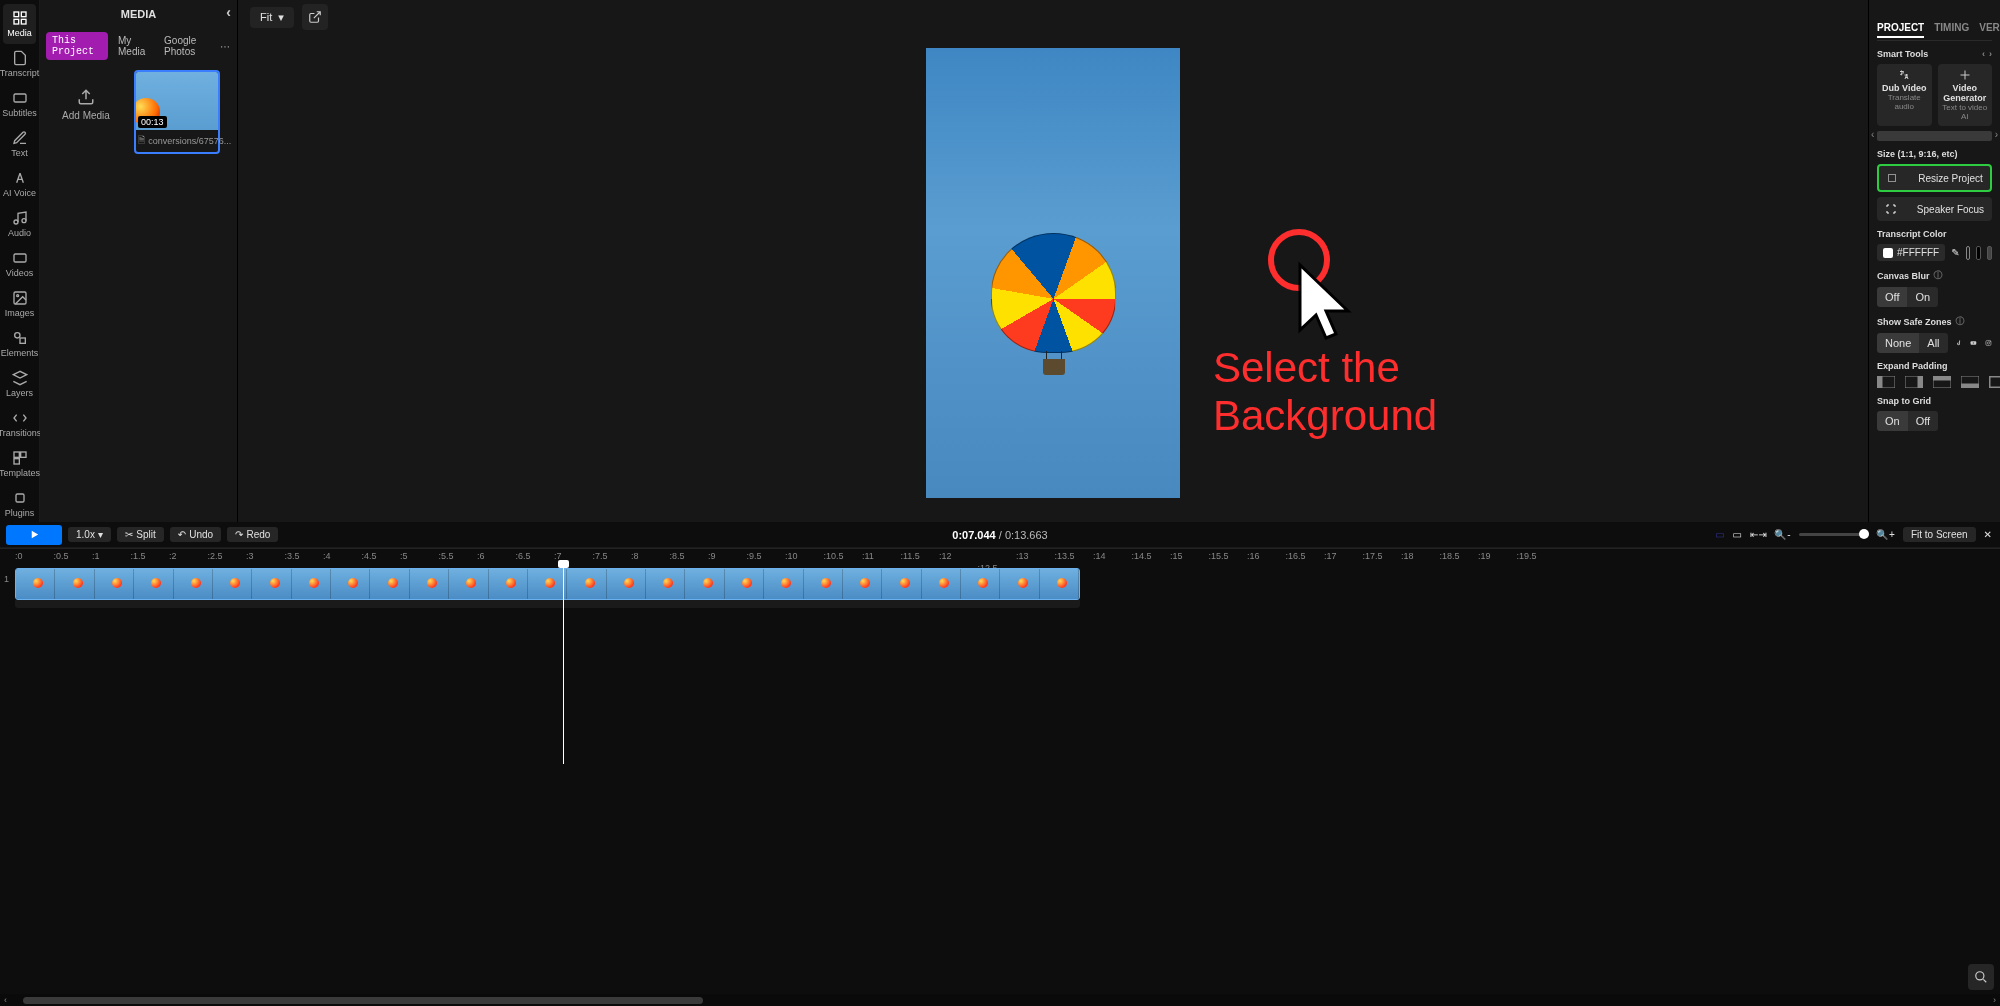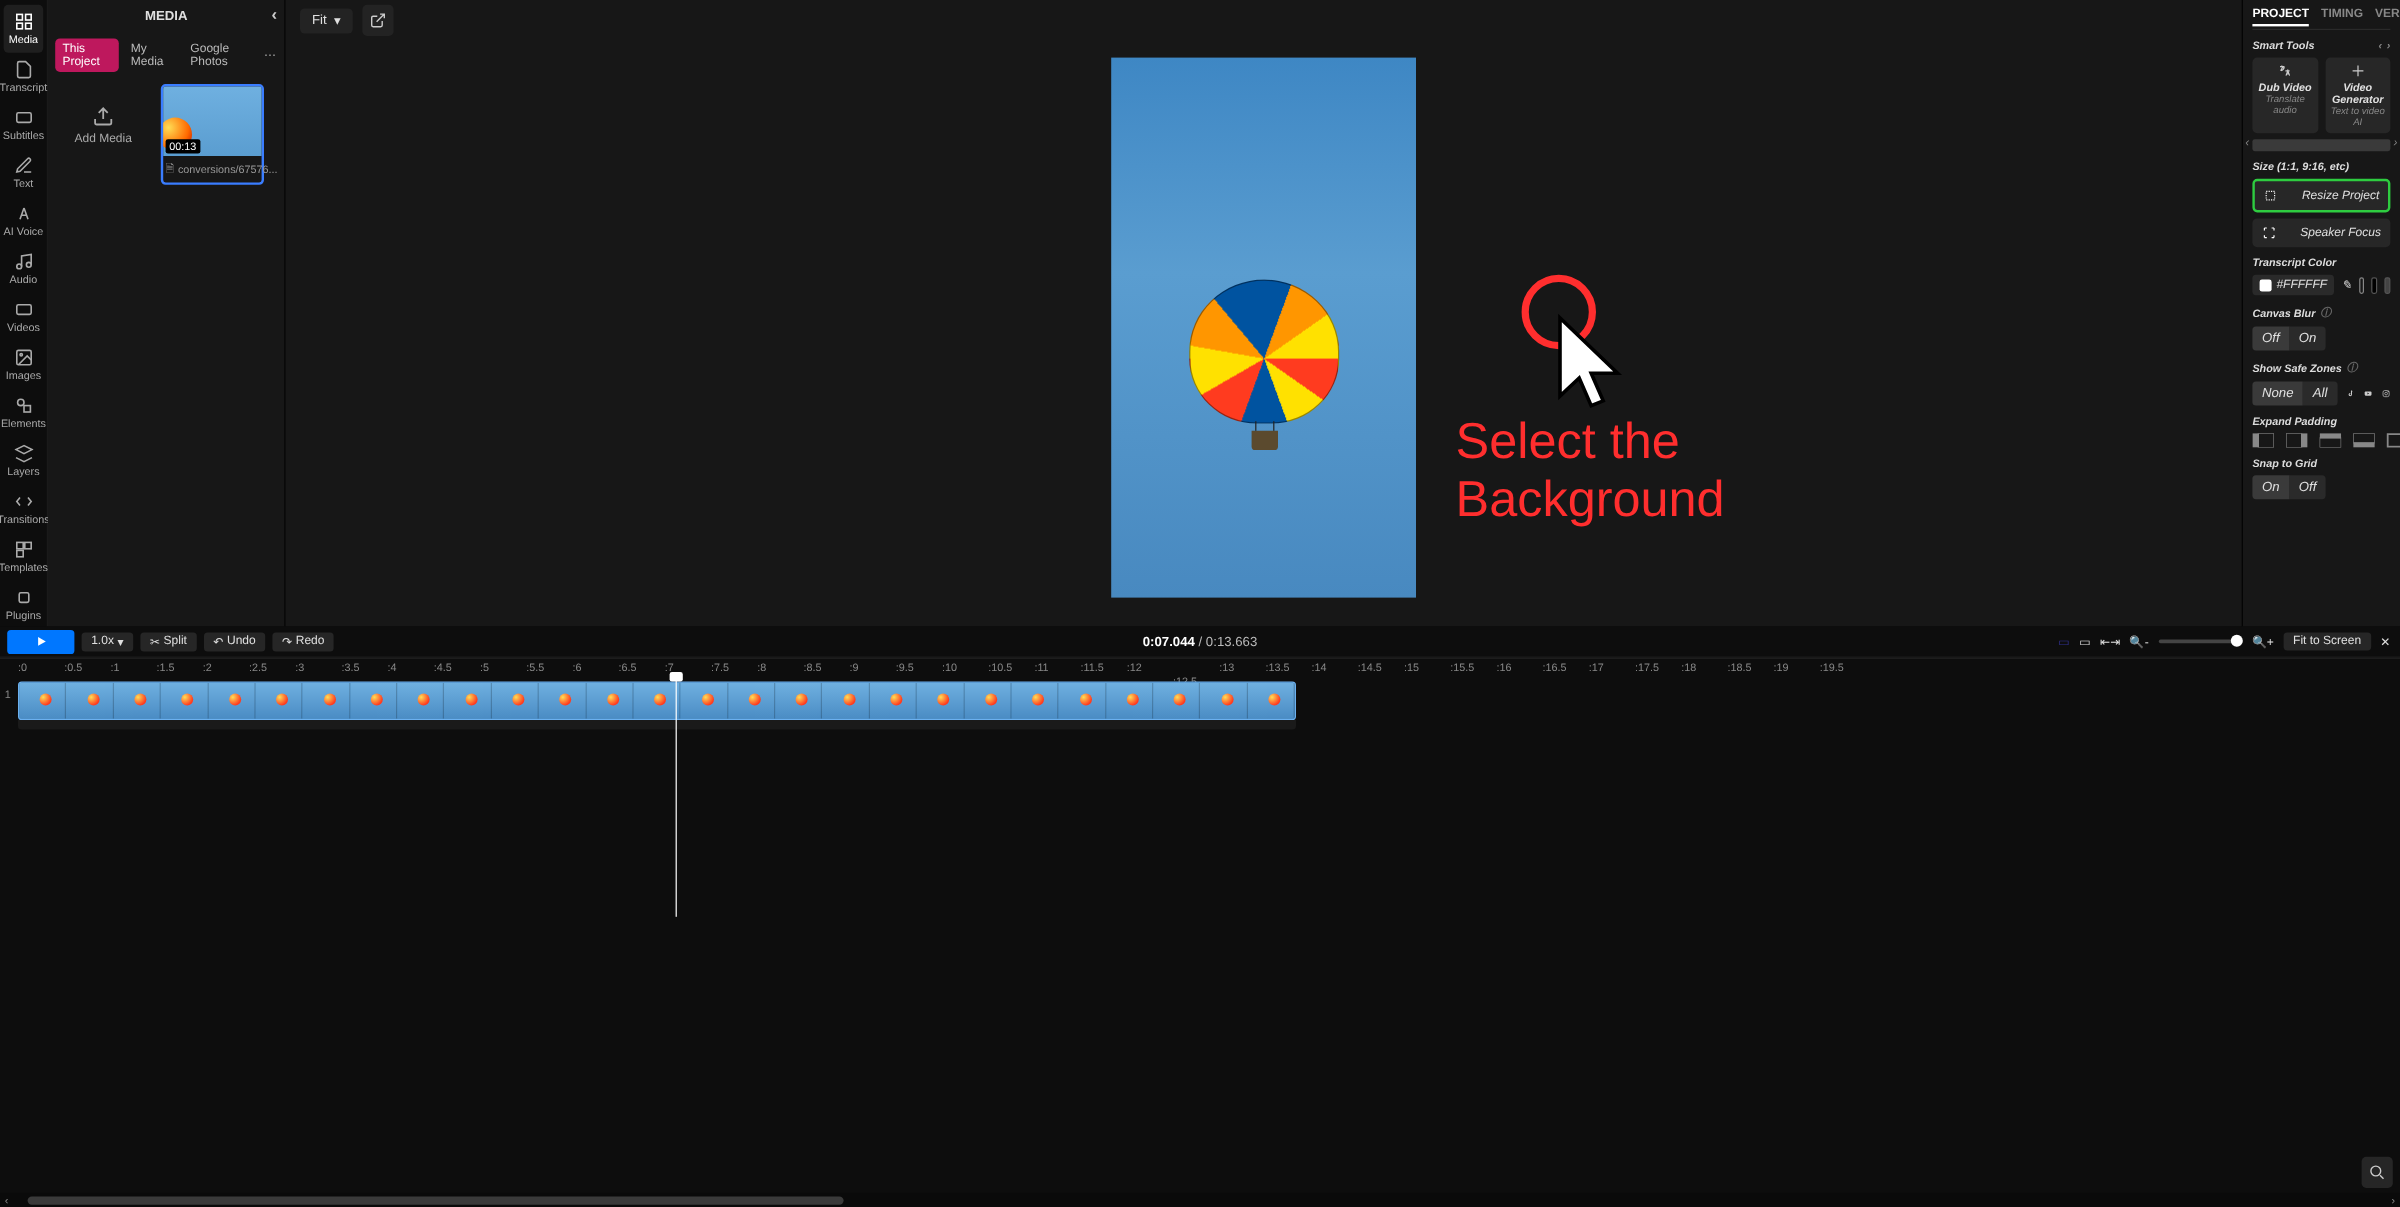--- a/index.html
+++ b/index.html
@@ -7,21 +7,21 @@
 .top-area { display: flex; height: 522px; }
 .left-rail { width: 40px; background: #0d0d0d; display: flex; flex-direction: column; border-right: 1px solid #1a1a1a; padding-top: 4px; }
 .rail-item { display: flex; flex-direction: column; align-items: center; padding: 6px 0; cursor: pointer; color: #aaa; font-size: 9px; gap: 2px; text-align:center; }
 .rail-item.active { background: #1f1f1f; color: #fff; border-radius: 4px; margin: 0 3px; }
 .rail-item svg { width: 16px; height: 16px; }
 .media-panel { width: 198px; background: #171717; display: flex; flex-direction: column; position: relative; border-right: 1px solid #000; }
 .media-header { height: 28px; display: flex; align-items: center; justify-content: center; font-size: 11px; font-weight: 600; position: relative; }
 .collapse-chev { position: absolute; right: 6px; top: 4px; color:#ccc; cursor:pointer; font-size:14px; }
 .media-tabs { display: flex; gap: 4px; padding: 4px 6px; font-size: 10px; align-items: center; }
 .media-tab { padding: 3px 6px; border-radius: 4px; cursor: pointer; color:#bbb; }
-.media-tab.active { background: #be185d; color:#fff; }
+.media-tab.active { background: #a21caf; color:#fff;font-family:Liberation Mono, monospace; }
 .media-tabs-more { margin-left: auto; color:#aaa; cursor:pointer; letter-spacing:1px; }
 .media-grid { padding: 6px; display: flex; gap: 8px; }
 .add-media-tile { width: 80px; height: 68px; border-radius: 4px; display:flex; flex-direction:column; align-items:center; justify-content:center; cursor:pointer; font-size:10px; color:#aaa; gap:4px; }
 .clip-tile { width: 86px; border-radius:4px; position:relative; cursor:pointer; border:2px solid #3a7dff; }
 .clip-thumb { height: 58px; background: linear-gradient(#6fb0e0,#5a9dd0); border-radius: 2px 2px 0 0; position:relative; overflow:hidden; }
 .clip-thumb .balloon { position:absolute; left:-4px; bottom:4px; width:28px; height:28px; border-radius:50%; background: radial-gradient(circle at 30% 30%, #ffdd55, #ff6a00 60%, #a00); }
 .dur-badge { position:absolute; left:2px; bottom:2px; background:#000; color:#fff; font-size:9px; padding:1px 3px; border-radius:2px; }
 .clip-name-row { font-size:9px; color:#999; padding:3px 2px; display:flex; align-items:center; gap:3px; }
 .canvas-area { flex:1; background:#171717; position:relative; display:flex; flex-direction:column; }
 .canvas-toolbar { height:34px; display:flex; align-items:center; gap:8px; padding-left:12px; }
@@ -30,26 +30,26 @@
 .canvas-viewport { flex:1; position:relative; display:flex; align-items:center; justify-content:center; }
 .video-frame { width:254px; height:450px; background: linear-gradient(#3e87c4, #5a9dd0 40%, #4889c0); position:relative; margin-top:-10px; }
 .hb-balloon { position:absolute; left:65px; top:185px; width:125px; height:150px; }
 .envelope { width:125px; height:120px; border-radius: 50% 50% 45% 45%; background: conic-gradient(from 0deg at 50% 55%, #0053a0 0 20deg, #ff9600 20deg 55deg, #ffe100 55deg 90deg, #ff3b1f 90deg 125deg, #ffe100 125deg 160deg, #0053a0 160deg 200deg, #ff3b1f 200deg 240deg, #ffe100 240deg 280deg, #ff9600 280deg 320deg, #0053a0 320deg 360deg); border:1px solid #0006; }
 .basket { width:22px; height:16px; background:#5b4a2e; margin:6px auto 0; border-radius:0 0 3px 3px; position:relative; }
 .basket::before, .basket::after { content:""; position:absolute; top:-8px; width:1px; height:8px; background:#222; }
 .basket::before { left:3px; } .basket::after { right:3px; }
 .annotation { position:absolute; left:975px; top:310px; font-family: "Courier New", monospace; color:#ff2e2e; font-size:42px; font-weight:500; line-height:1.15; }
 .ann-circle { position:absolute; left:1030px; top:195px; width:62px; height:62px; border:6px solid #ff2e2e; border-radius:50%; }
 .ann-cursor { position:absolute; left:1052px; top:226px; }
-.right-panel { width:132px; background:#171717; padding:6px 8px; font-size:10px; display:flex; flex-direction:column; gap:8px; overflow:hidden; border-left:1px solid #000; }
+.right-panel { width:132px; background:#171717; padding:22px 8px; font-size:10px; display:flex; flex-direction:column; gap:8px; overflow:hidden; border-left:1px solid #000; }
 .rp-tabs { display:flex; gap:10px; border-bottom:1px solid #2a2a2a; padding-bottom:2px; }
 .rp-tab { font-size:10px; font-weight:700; color:#888; cursor:pointer; padding-bottom:3px; }
 .rp-tab.active { color:#fff; border-bottom:2px solid #fff; }
 .rp-label { font-weight:700; font-size:9px; color:#ddd; display:flex; align-items:center; gap:4px; }
-.rp-section { display:flex; flex-direction:column; gap:5px;font-style:italic; }
+.rp-section { display:flex; flex-direction:column; gap:5px; }
 .smart-row { display:flex; gap:6px; }
 .smart-card { flex:1; background:#272727; border-radius:4px; padding:5px 4px; text-align:center; cursor:pointer; }
 .smart-card .t1 { font-weight:700; font-size:9px; }
 .smart-card .t2 { font-size:8px; color:#888; }
 .hslot { height:10px; background:#3a3a3a; border-radius:2px; position:relative; }
 .hslot .chev { position:absolute; top:-2px; font-size:10px; color:#888; cursor:pointer; }
 .btn-wide { background:#272727; border-radius:4px; padding:6px; text-align:center; cursor:pointer; font-size:10px; display:flex; align-items:center; justify-content:center; gap:20px; }
 .btn-resize { border:2px solid #2ecc40; }
 .color-row { display:flex; align-items:center; gap:6px; }
 .hex-pill { background:#2a2a2a; padding:3px 6px; border-radius:3px; display:flex; align-items:center; gap:4px; }

